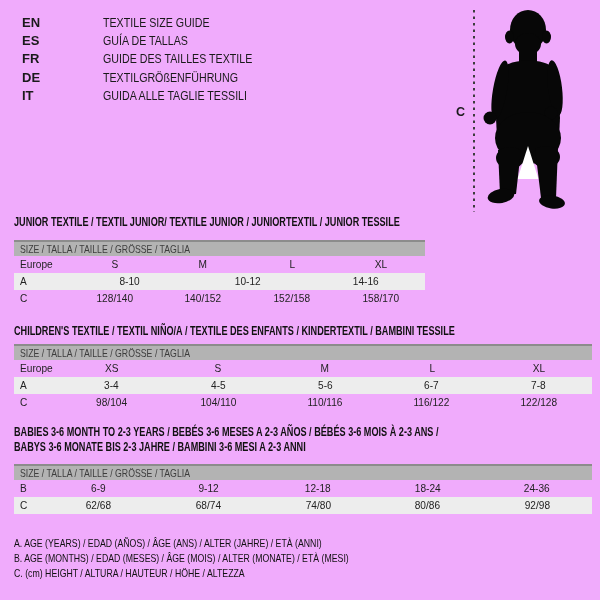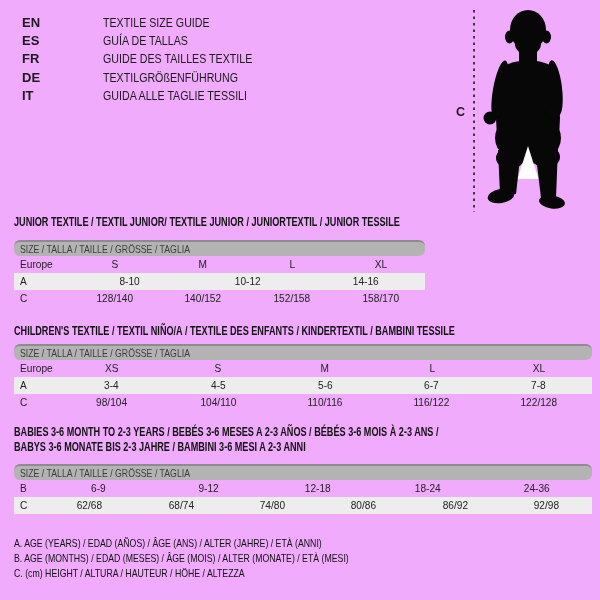--- a/index.html
+++ b/index.html
@@ -31,21 +31,21 @@
   .sec2-title { top:324px; }
   .sec3-title { top:425px; }
 
   
   .size-table { position:absolute; }
   .t1 { left:14px; top:240px; width:411px; --lbl:56px; }
   .t2 { left:14px; top:344px; width:578px; --lbl:44px; }
   .t3 { left:14px; top:464px; width:578px; --lbl:30px; }
   .thead { height:14px; line-height:14px; background:var(--bar,#b3b3b3);
            border-top:2px solid var(--bar-border,#8c8c8c);
-           padding-left:6px; font-size:11.5px; color:#3d3d3d;border-radius:6px; }
+           padding-left:6px; font-size:11.5px; color:#3d3d3d; }
   .trow  { display:flex; height:17px; line-height:17px; font-size:11.5px; color:#222;align-items:flex-end; }
   .trow.shaded { background:var(--shade,#ededed); }
   .trow .lbl  { width:var(--lbl); padding-left:6px; box-sizing:border-box; }
   .trow .cell { flex:1; text-align:center; }
 
   
   .legend { position:absolute; left:14px; top:536px; }
   .legend-line { height:15.2px; line-height:15.2px; font-weight:normal; font-size:11.5px; color:#111; white-space:nowrap; }
 </style>
 </head>
@@ -185,21 +185,20 @@
           <div class="cell"><span class="cond-c">12-18</span></div>
           <div class="cell"><span class="cond-c">18-24</span></div>
           <div class="cell"><span class="cond-c">24-36</span></div>
         </div>
         <div class="trow shaded">
           <div class="lbl"><span class="cond-l">C</span></div>
           <div class="cell"><span class="cond-c">62/68</span></div>
           <div class="cell"><span class="cond-c">68/74</span></div>
           <div class="cell"><span class="cond-c">74/80</span></div>
           <div class="cell"><span class="cond-c">80/86</span></div>
-          <div class="cell"><span class="cond-c">86/92</span></div>
           <div class="cell"><span class="cond-c">92/98</span></div>
         </div>
       </div>
   </div>
 
   <div class="legend">
     <div class="legend-line">
       <span class="cond">A. AGE (YEARS) / EDAD (AÑOS) / ÂGE (ANS) / ALTER (JAHRE) / ETÀ (ANNI)</span>
     </div>
     <div class="legend-line">

